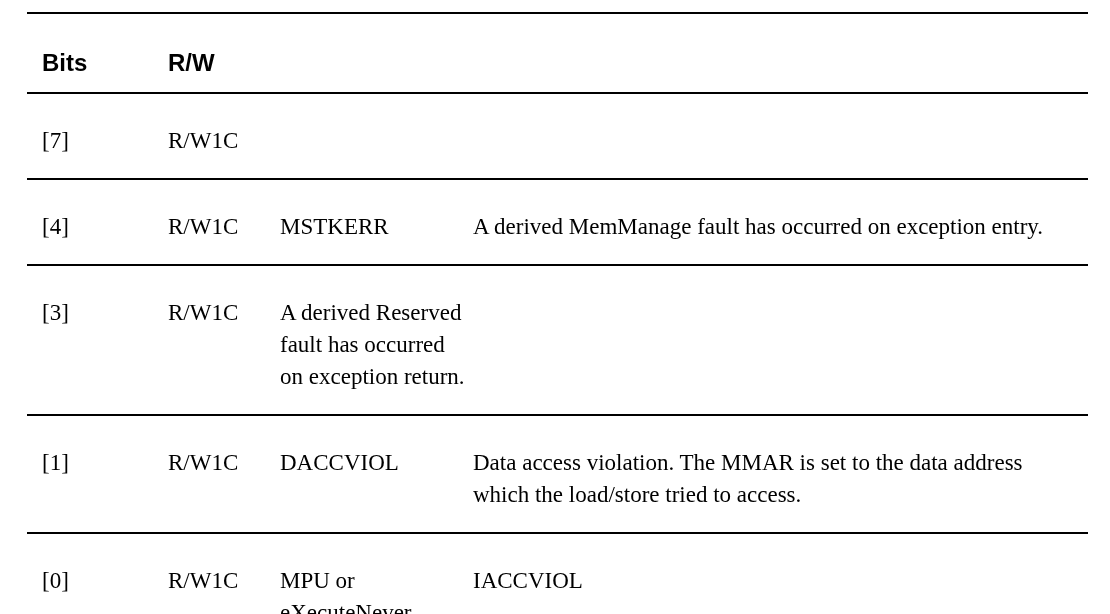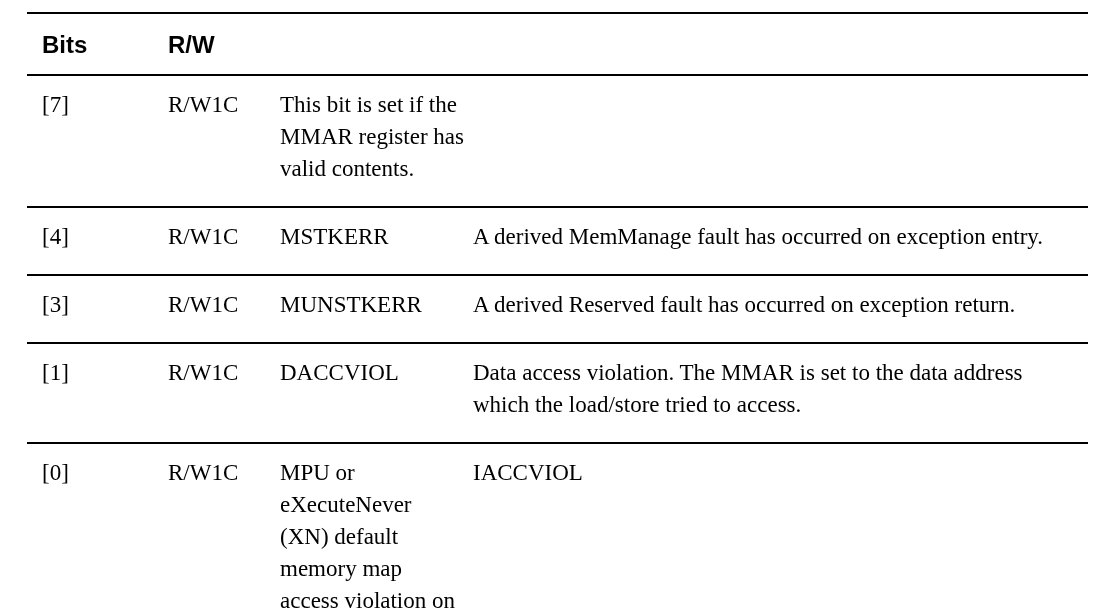--- a/index.html
+++ b/index.html
@@ -23,20 +23,21 @@
   .row {
     display: grid;
     grid-template-columns: 141px 112px 193px 615px;
     border-bottom: 2px solid #000000;
   }
   .cell {
     font-size: 23px;
     line-height: 32px;
     padding: 13px 0 21px 0;
     white-space: normal;
+    margin-top: 18px;
   }
   .cell.c-bits { padding-left: 15px; }
   .cell.c-func { padding-right: 8px; }
   .row.header .cell {
     font-family: "Liberation Sans", sans-serif;
     font-weight: bold;
     font-size: 24px;
     line-height: 26px;
     padding-top: 18px;
     padding-bottom: 16px;
@@ -56,34 +57,32 @@
 <div class="reg-table">
   <div class="row header">
     <div class="cell c-bits">Bits</div>
     <div class="cell c-rw">R/W</div>
   </div>
 
   <div id="tbody">
   <div class="row">
     <div class="cell c-bits">[7]</div>
     <div class="cell c-rw">R/W1C</div>
-    <div class="cell c-func">This bit is set if the MMAR register has valid contents.</div>
   </div>
 
   <div class="row">
     <div class="cell c-bits">[4]</div>
     <div class="cell c-rw">R/W1C</div>
     <div class="cell c-name">MSTKERR</div>
     <div class="cell c-func">A derived MemManage fault has occurred on exception entry.</div>
   </div>
 
   <div class="row">
     <div class="cell c-bits">[3]</div>
     <div class="cell c-rw">R/W1C</div>
-    <div class="cell c-name">MUNSTKERR</div>
     <div class="cell c-func">A derived Reserved fault has occurred on exception return.</div>
   </div>
 
   <div class="row">
     <div class="cell c-bits">[1]</div>
     <div class="cell c-rw">R/W1C</div>
     <div class="cell c-name">DACCVIOL</div>
     <div class="cell c-func">Data access violation. The MMAR is set to the data address which the load/store tried to access.</div>
   </div>
 

